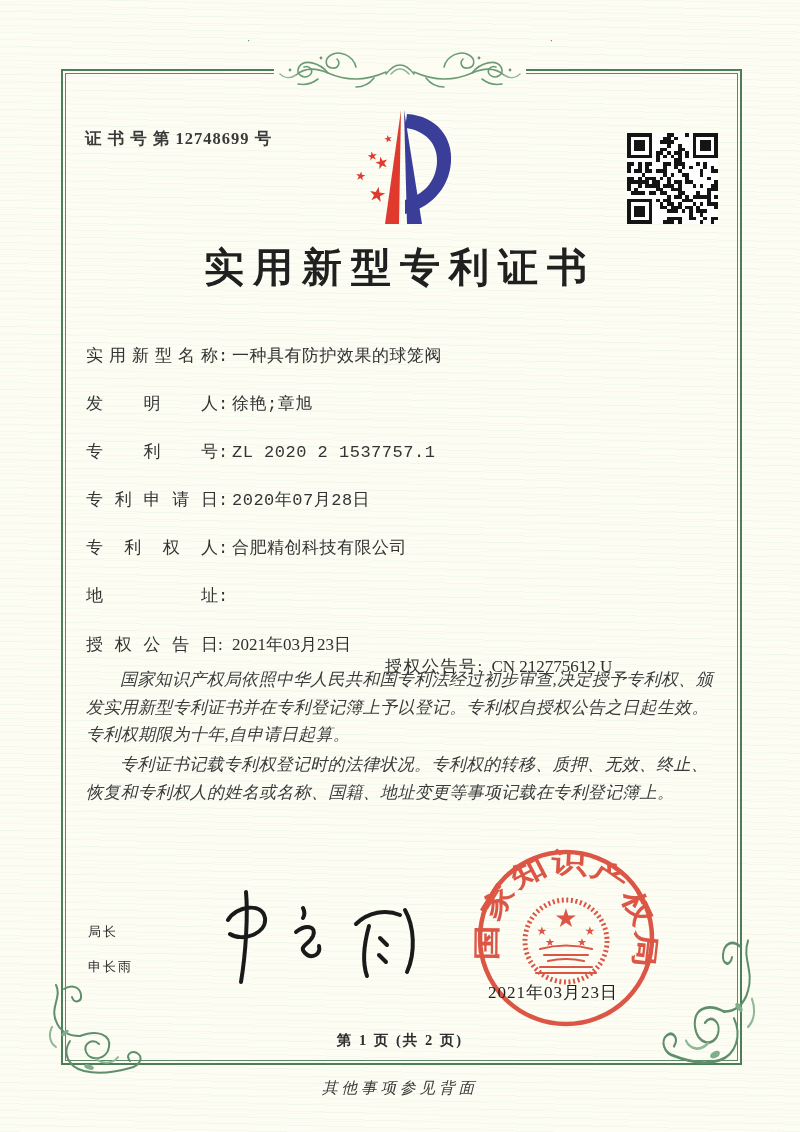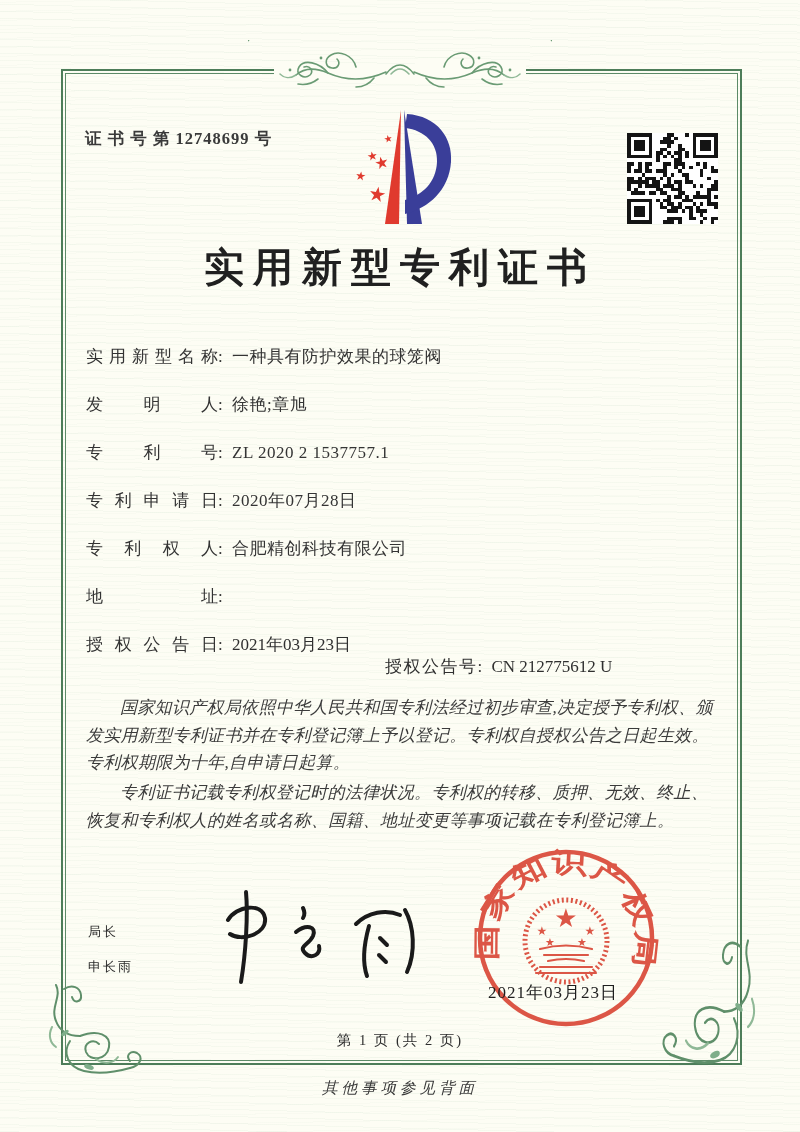--- a/index.html
+++ b/index.html
@@ -12,34 +12,34 @@
     font-family:"Liberation Serif","DejaVu Serif",serif;
     color:#2f2f2f;
   }
   .frame{position:absolute;left:61px;top:69px;width:677px;height:992px;border:2.5px solid #4d7d59;}
   .frame::after{content:"";position:absolute;inset:2px;border:1px solid #5c8a67;}
   .abs{position:absolute;}
   .certno{left:85px;top:128px;font-size:16.5px;letter-spacing:1px;color:#3a3a3a;font-weight:bold;}
   .title{left:0;top:240px;width:100%;text-align:center;font-size:40px;font-weight:600;
          letter-spacing:9px;box-sizing:border-box;color:#202020;}
   .fields{left:86px;top:344px;width:634px;font-size:17px;}
-  .frow{display:flex;align-items:center;line-height:26px;margin-bottom:22px;}
+  .frow{display:flex;align-items:center;line-height:26px;margin-bottom:22px;font-family:Liberation Mono, monospace;}
   .flabel{display:inline-block;width:132px;text-align:justify;text-align-last:justify;flex:0 0 132px;color:#333;}
   .fcolon{flex:0 0 14px;color:#333;}
   .fvalue{flex:1 1 auto;letter-spacing:.5px;color:#343434;}
   .grantrow{display:flex;line-height:26px;}
   .grant2{margin-left:34px;display:flex;margin-top:22px;}
   .g2label{letter-spacing:1.5px;}
-  .paras{left:86px;top:666px;width:634px;font-size:17px;line-height:1.63;font-style:italic;color:#3b3b3b;margin-top:28px;}
+  .paras{left:86px;top:666px;width:634px;font-size:17px;line-height:1.63;font-style:italic;color:#3b3b3b;}
   .paras p{margin:0 0 2px 0;text-indent:2em;letter-spacing:.3px;}
   .signerblock{left:88px;top:914px;font-size:13px;letter-spacing:2px;line-height:35px;color:#2b2b2b;}
   .sig{left:208px;top:882px;}
   .sealwrap{left:470px;top:843px;}
   .sealdate{left:488px;top:981px;font-size:17px;letter-spacing:1px;color:#1e1e1e;}
-  .pageno{left:0;top:1031px;width:100%;text-align:center;font-size:14.5px;letter-spacing:2px;color:#2e2e2e;}
+  .pageno{left:0;top:1031px;width:100%;text-align:center;font-size:14.5px;letter-spacing:2px;color:#2e2e2e;font-weight:bold;}
   .backnote{left:0;top:1078px;width:100%;text-align:center;font-size:15.5px;letter-spacing:4px;font-style:italic;color:#3a3a3a;}
   .logo{left:337px;top:102px;}
   .qr{left:627px;top:133px;width:91px;height:91px;background:#fff;}
   .topflourish{left:248px;top:40px;}
   .cornerL{left:40px;top:983px;}
   .cornerR{left:646px;top:938px;}
   svg{display:block;}
 </style>
 </head>
 <body>

